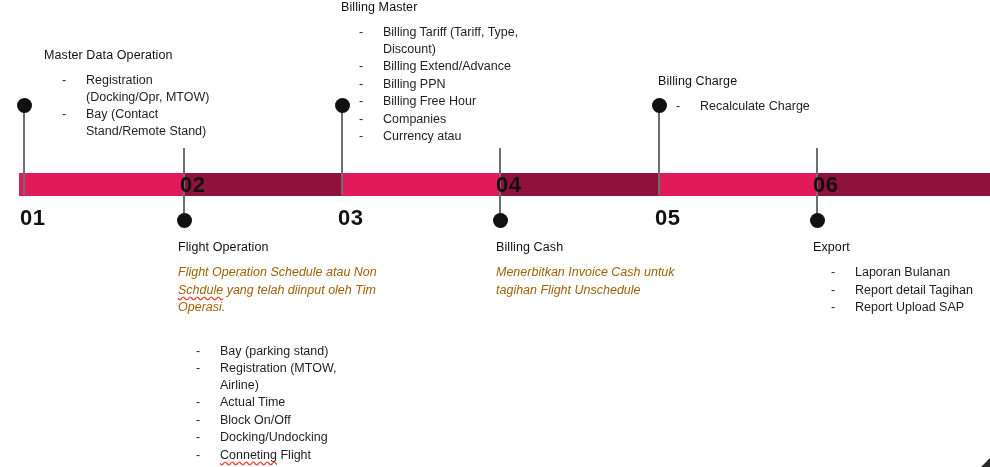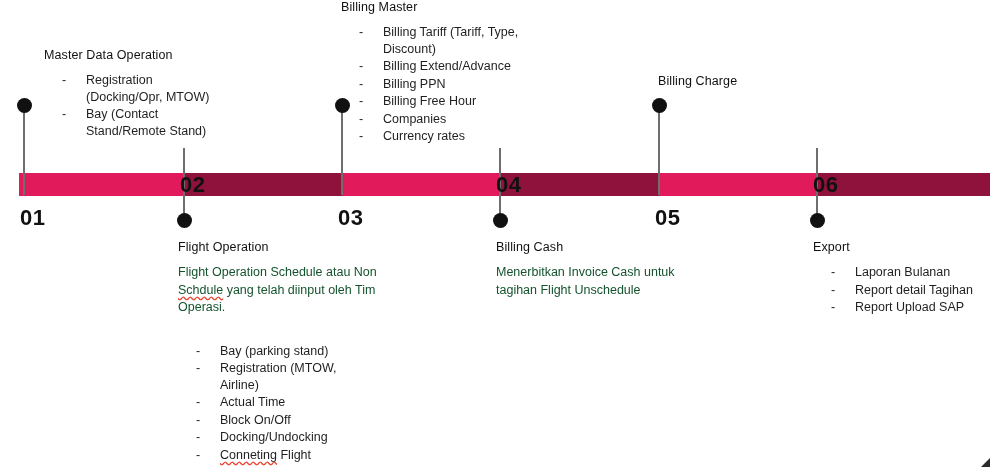--- a/index.html
+++ b/index.html
@@ -40,21 +40,22 @@
     margin:0 0 10px 0;
     font-size:12.5px;
     font-weight:normal;
     letter-spacing:0.1px;
     color:#111111;
   }
   .para{
     margin:0 0 6px 0;
     font-size:12.5px;
     line-height:17.5px;
-    color:#14532d;
+    color:#a16207;
+    font-style:italic;
   }
   ul.dash{list-style:none;margin:0;padding:0;}
   ul.dash li{
     position:relative;
     padding-left:42px;
     font-size:12.5px;
     line-height:16.5px;
     color:#1f1f1f;
     margin-bottom:1px;
   }
@@ -95,27 +96,28 @@
   </div>
 
   <div class="block" style="left:341px;top:0px;width:200px;">
     <h3>Billing Master</h3>
     <ul class="dash">
       <li>Billing Tariff (Tariff, Type, Discount)</li>
       <li>Billing Extend/Advance</li>
       <li>Billing PPN</li>
       <li>Billing Free Hour</li>
       <li>Companies</li>
-      <li>Currency rates</li>
+      <li>Currency atau</li>
     </ul>
   </div>
 
   <div class="block" style="left:658px;top:74px;width:210px;">
     <h3>Billing Charge</h3>
     <ul class="dash">
+      <li>Recalculate Charge</li>
     </ul>
   </div>
 
   <div class="bar">
     <div class="seg" style="width: 165px; background: rgb(224, 26, 91);"></div>
     <div class="seg" style="width: 158px; background: rgb(142, 18, 60);"></div>
     <div class="seg" style="width: 158px; background: rgb(224, 26, 91);"></div>
     <div class="seg" style="width: 159px; background: rgb(142, 18, 60);"></div>
     <div class="seg" style="width: 158px; background: rgb(224, 26, 91);"></div>
     <div class="seg" style="flex: 1 1 0%; background: rgb(142, 18, 60);"></div>

